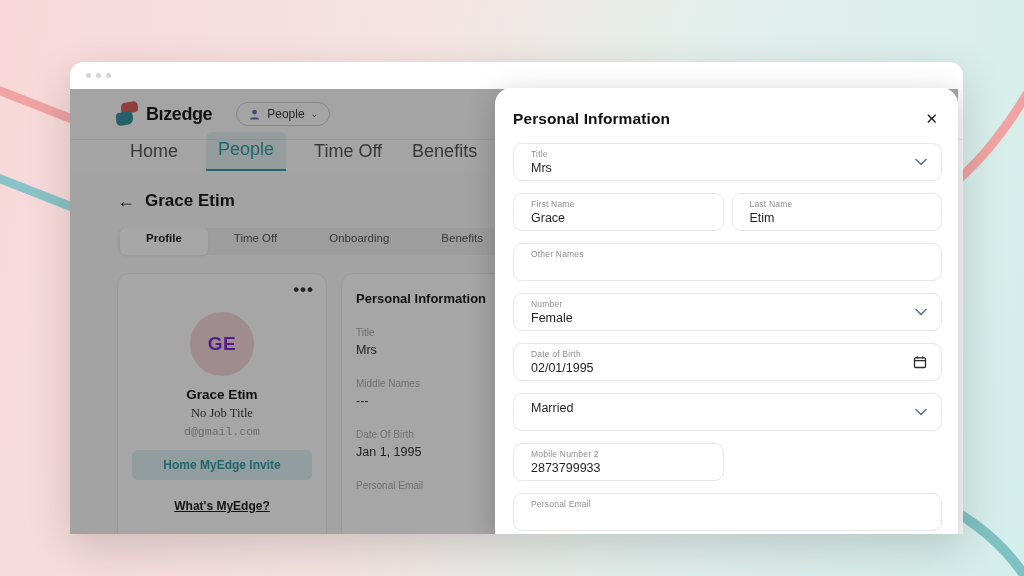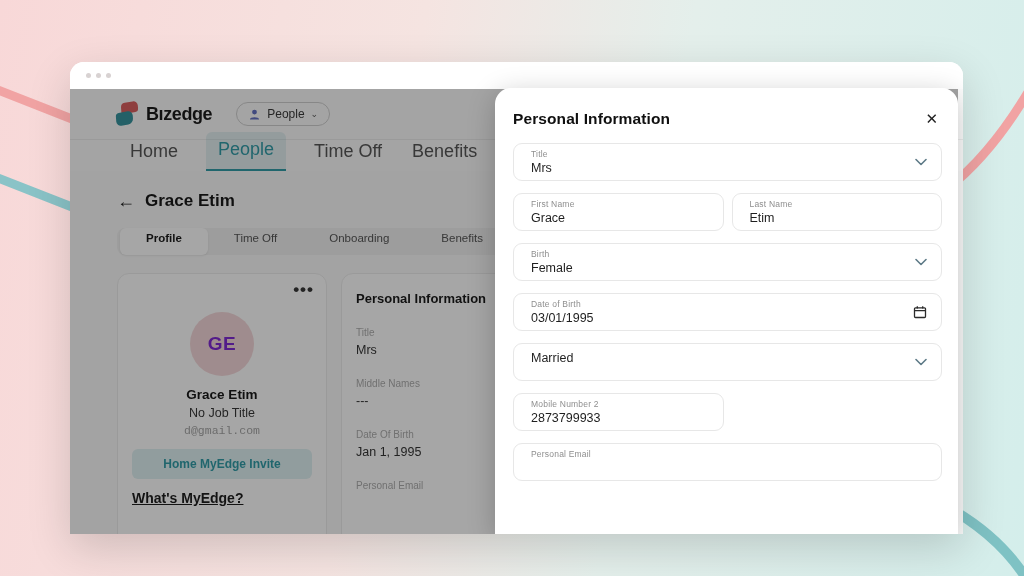--- a/index.html
+++ b/index.html
@@ -51,24 +51,24 @@
   .sub-tab { font-size:11.5px; color:#4E4E4E; padding:4px 26px; white-space:nowrap; }
   .sub-tab.active { background:#fff; border-radius:6px; font-weight:700; color:#111; box-shadow:0 1px 2px rgba(0,0,0,0.08); padding:4px 26px; }
 
   .cards-row { margin-top:18px; display:flex; gap:14px; align-items:flex-start; }
 
   .profile-card { width:210px; background:#fff; border:1px solid #ECECEC; border-radius:12px; padding:12px 14px 16px; position:relative; min-height:300px; }
   .card-menu { position:absolute; top:6px; right:12px; font-size:17px; font-weight:700; color:#2E2E2E; letter-spacing:1px; }
   .avatar { width:64px; height:64px; border-radius:50%; background:var(--avatar-bg); margin:26px auto 0; display:flex; align-items:center; justify-content:center; }
   .avatar-initials { font-size:19px; font-weight:800; color:var(--avatar-text); letter-spacing:0.5px; }
   .person-name { margin-top:11px; text-align:center; font-size:13.5px; font-weight:800; color:#0E0E0E; }
-  .person-job { margin-top:4px; text-align:center; font-size:12.5px; color:#2E2E2E; }
+  .person-job { margin-top:4px; text-align:center; font-size:12.5px; color:#2E2E2E;font-family:Liberation Serif, serif; }
   .person-email { margin-top:4px; text-align:center; font-size:11.5px; color:#A2A2A2;font-family:Liberation Mono, monospace; }
   .invite-btn { margin-top:12px; width:100%; background:#DEF0F2; color:var(--accent); border:none; border-radius:6px; font-size:12px; font-weight:700; padding:8px 0; font-family:inherit; }
-  .myedge-link { display:block; margin-top:11px; font-size:14px; font-weight:800; color:#131313; text-decoration:underline; }
+  .myedge-link { display:block; margin-top:19px; text-align:center; font-size:12px; font-weight:800; color:#131313; text-decoration:underline; }
 
   .info-panel { width:330px; background:#fff; border:1px solid #ECECEC; border-radius:12px; padding:17px 14px; min-height:300px; }
   .info-title { font-size:13px; font-weight:800; color:#101010; }
   .info-group { margin-top:21px; }
   .info-label { font-size:10px; color:#A9A9A9; }
   .info-value { margin-top:5px; font-size:12.5px; color:#2B2B2B; }
 
   
   .backdrop { position:absolute; top:27px; left:0; right:5px; bottom:0; background:rgba(20,20,20,0.38); z-index:4; }
 
@@ -214,33 +214,39 @@
             <div class="field-label">First Name</div>
             <div class="field-value">Grace</div>
           </div>
           <div class="field">
             <div class="field-label">Last Name</div>
             <div class="field-value">Etim</div>
           </div>
         </div>
         <div class="field-row full">
           <div class="field">
-            <div class="field-label">Birth</div>
+            <div class="field-label">Other Names</div>
+            <div class="field-value">&nbsp;</div>
+          </div>
+        </div>
+        <div class="field-row full">
+          <div class="field">
+            <div class="field-label">Number</div>
             <div class="field-value">Female</div>
             <span class="field-icon">
               <svg width="12" height="8" viewBox="0 0 12 8">
                 <path d="M1 1.5 L6 6.5 L11 1.5" fill="none" stroke="#5E7A87" stroke-width="1.6" stroke-linecap="round" stroke-linejoin="round"></path>
               </svg>
             </span>
           </div>
         </div>
         <div class="field-row full">
           <div class="field">
             <div class="field-label">Date of Birth</div>
-            <div class="field-value">03/01/1995</div>
+            <div class="field-value">02/01/1995</div>
             <span class="field-icon">
               <svg width="14" height="14" viewBox="0 0 14 14">
                 <rect x="1.5" y="2.8" width="11" height="9.7" rx="1" fill="none" stroke="#2B2B2B" stroke-width="1.3"></rect>
                 <line x1="1.5" y1="5.6" x2="12.5" y2="5.6" stroke="#2B2B2B" stroke-width="1.3"></line>
                 <line x1="4.3" y1="1.2" x2="4.3" y2="3.4" stroke="#2B2B2B" stroke-width="1.3"></line>
                 <line x1="9.7" y1="1.2" x2="9.7" y2="3.4" stroke="#2B2B2B" stroke-width="1.3"></line>
               </svg>
             </span>
           </div>
         </div>

